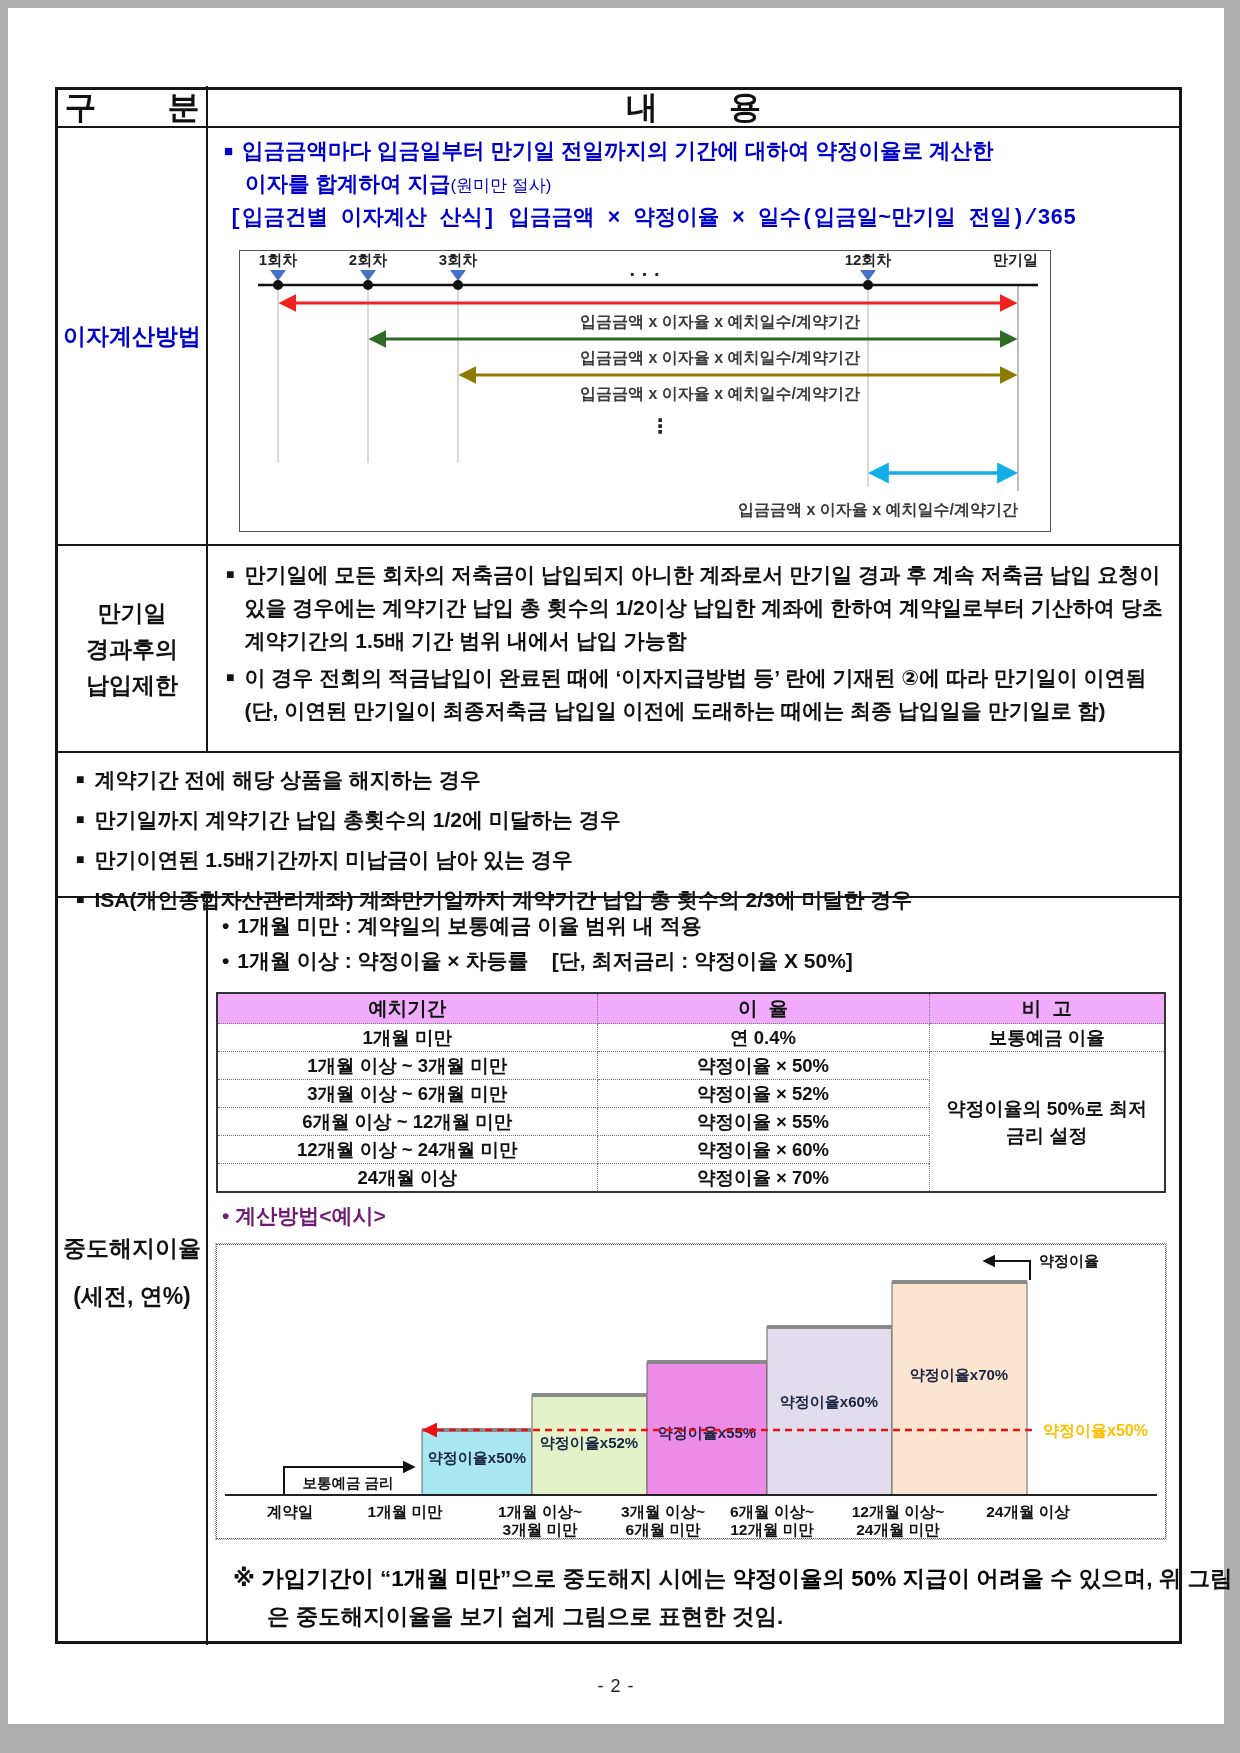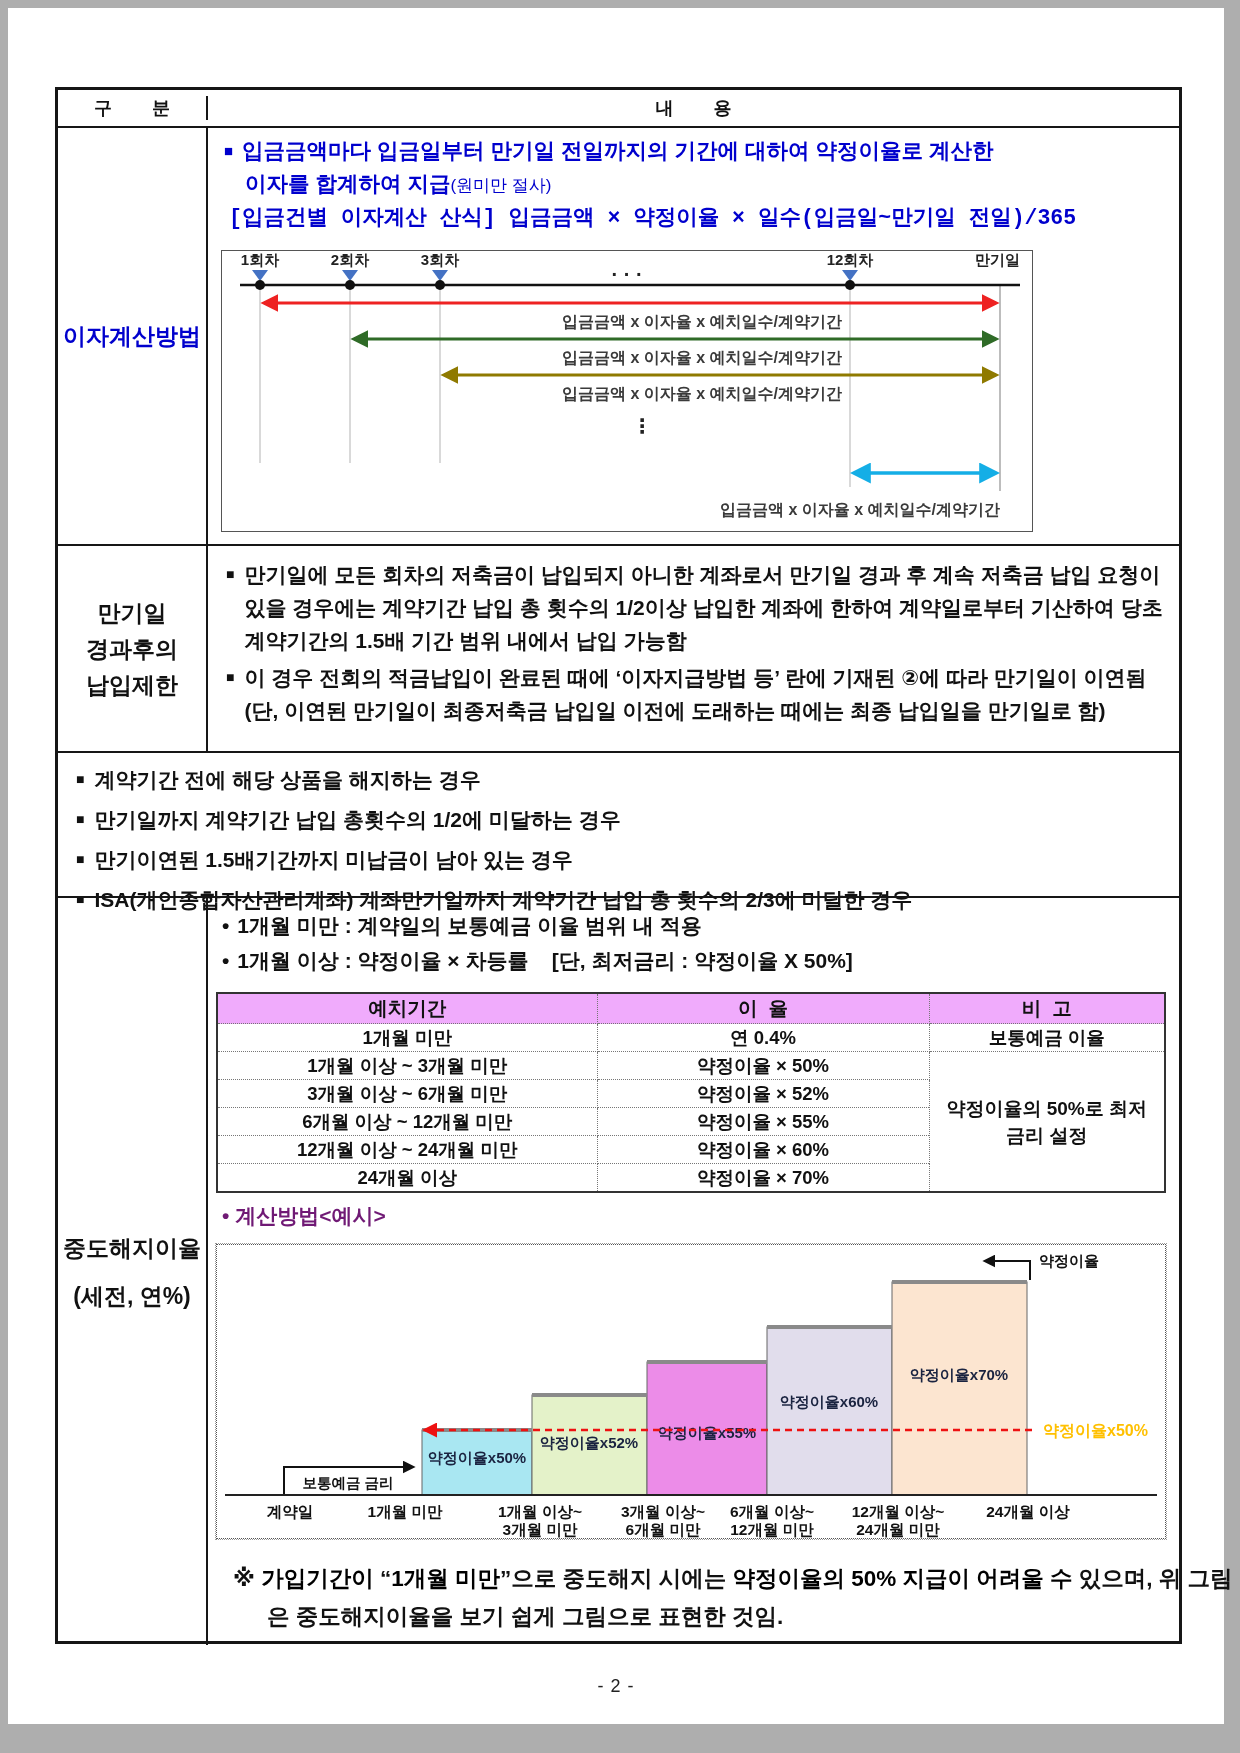--- a/index.html
+++ b/index.html
@@ -9,33 +9,33 @@
   .sheet{position:absolute;left:8px;top:8px;width:1216px;height:1716px;background:#ffffff;}
 
   
   .doc-table{position:absolute;left:47px;top:79px;width:1127px;height:1557px;border:3px solid #161616;background:#fff;}
   .trow{position:absolute;left:0;right:0;display:flex;border-top:2px solid #161616;}
   .trow.first{border-top:none;}
   .cat{width:150px;flex:none;border-right:2px solid #161616;display:flex;flex-direction:column;align-items:center;justify-content:center;text-align:center;}
   .content{flex:1;position:relative;}
   .cat-label{font-size:23px;font-weight:700;color:#111;line-height:36px;}
   .cat-label.blue{color:#0000cd;}
-  .hdr{font-size:18px;font-weight:700;color:#111;white-space:pre;}
+  .hdr{font-size:32px;font-weight:700;color:#111;white-space:pre;}
   .hdr-row{align-items:center;}
   .hdr-content{display:flex;align-items:center;justify-content:center;}
 
   
   .blue-par{position:absolute;left:16px;top:6px;right:10px;color:#0000cd;font-size:21.5px;font-weight:600;line-height:33px;}
   .bline{white-space:pre-wrap;}
   .bline .sq{margin-right:9px;font-size:15px;vertical-align:2px;}
   .indent1{padding-left:21px;}
   .small-note{font-size:17px;font-weight:500;}
   .formula{font-weight:800;padding-left:5px;font-family:Liberation Mono, monospace;}
 
-  .diagram-box{position:absolute;left:13px;top:122px;width:812px;height:282px;border:1.5px solid #555;background:#fff;}
+  .diagram-box{position:absolute;left:31px;top:122px;width:812px;height:282px;border:1.5px solid #555;background:#fff;}
   .chart-outer{position:absolute;left:8px;top:346px;width:950px;height:295px;border:1px dotted #555;outline:1px dotted #999;background:#fff;}
 
   
   .bitem{display:flex;gap:10px;font-size:21px;font-weight:600;color:#111;line-height:33px;margin-bottom:4px;}
   .bitem .sq{font-size:14px;line-height:33px;flex:none;}
   .r2-pad{position:absolute;left:18px;top:12px;right:14px;}
   .r3-pad{position:absolute;left:18px;top:10px;right:14px;}
   .r3-pad .bitem{margin-bottom:7px;}
 
   

